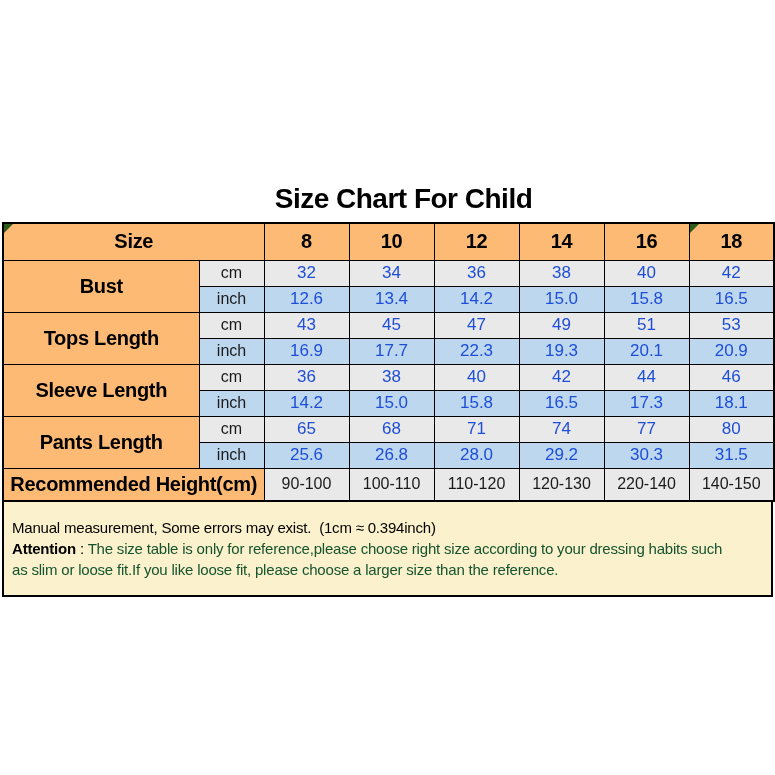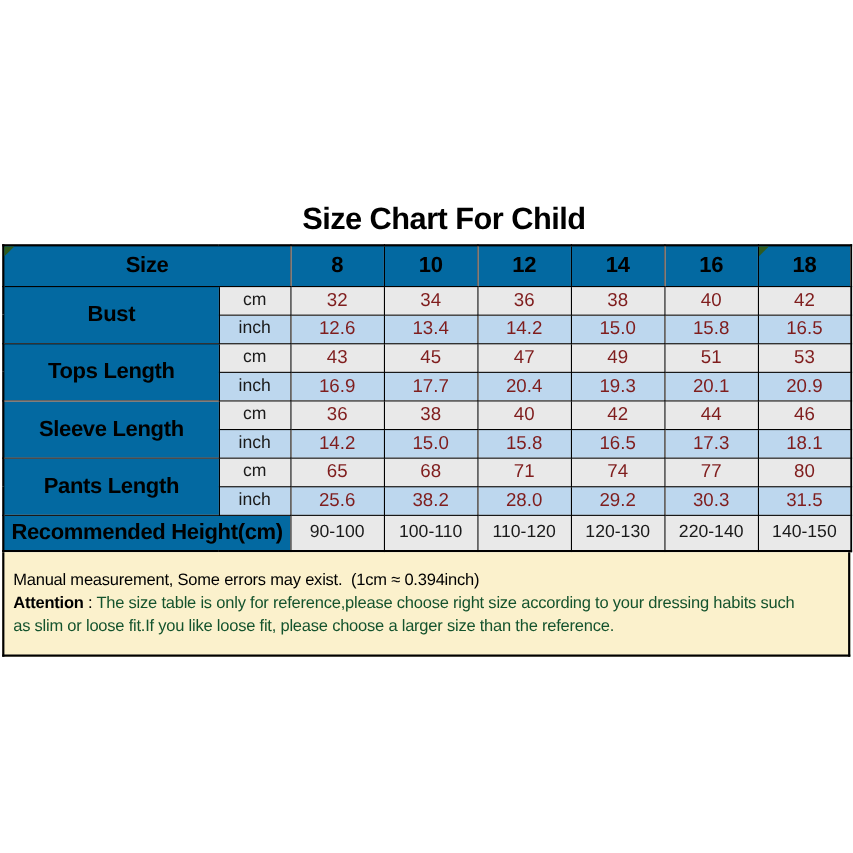--- a/index.html
+++ b/index.html
@@ -15,26 +15,26 @@
   table.size-chart{
     border-collapse:collapse;table-layout:fixed;width:771px;border:2px solid #000;
   }
   table.size-chart td{
     border:1px solid #000;text-align:center;vertical-align:middle;padding:0;
     overflow:hidden;white-space:nowrap;
   }
   tr.hdr{height:37px;}
   tr.data{height:26px;}
   tr.rec{height:33px;}
-  .green{background:#0369a1;}
+  .green{background:#fdba74;}
   .gray{background:#E9E9E9;}
   .blue{background:#BDD7EE;}
   .lbl{font-size:20px;font-weight:bold;color:#000;letter-spacing:-0.3px;}
   .unit{font-size:16px;color:#1a1a1a;}
-  .val{font-size:17px;color:#7f1d1d;}
+  .val{font-size:17px;color:#1d4ed8;}
   .recval{font-size:16px;color:#1a1a1a;}
   .tri{
     position:absolute;width:0;height:0;
     border-top:9px solid #2F5B1F;border-right:9px solid transparent;
   }
   .notes{
     box-sizing:border-box;width:771px;height:95px;background:#FBF1CC;
     border:2px solid #000;border-top:0;
     padding:15px 8px 0 8px;font-size:15px;line-height:21px;letter-spacing:-0.2px;
     color:#000;overflow:hidden;
@@ -101,21 +101,21 @@
         <td class="gray val">45</td>
         <td class="gray val">47</td>
         <td class="gray val">49</td>
         <td class="gray val">51</td>
         <td class="gray val">53</td>
       </tr>
       <tr class="data">
         <td class="blue unit">inch</td>
         <td class="blue val">16.9</td>
         <td class="blue val">17.7</td>
-        <td class="blue val">20.4</td>
+        <td class="blue val">22.3</td>
         <td class="blue val">19.3</td>
         <td class="blue val">20.1</td>
         <td class="blue val">20.9</td>
       </tr>
 
       <tr class="data">
         <td rowspan="2" class="green lbl">Sleeve Length</td>
         <td class="gray unit">cm</td>
         <td class="gray val">36</td>
         <td class="gray val">38</td>
@@ -140,21 +140,21 @@
         <td class="gray val">65</td>
         <td class="gray val">68</td>
         <td class="gray val">71</td>
         <td class="gray val">74</td>
         <td class="gray val">77</td>
         <td class="gray val">80</td>
       </tr>
       <tr class="data">
         <td class="blue unit">inch</td>
         <td class="blue val">25.6</td>
-        <td class="blue val">38.2</td>
+        <td class="blue val">26.8</td>
         <td class="blue val">28.0</td>
         <td class="blue val">29.2</td>
         <td class="blue val">30.3</td>
         <td class="blue val">31.5</td>
       </tr>
 
       <tr class="rec">
         <td colspan="2" class="green lbl">Recommended Height(cm)</td>
         <td class="gray recval">90-100</td>
         <td class="gray recval">100-110</td>

